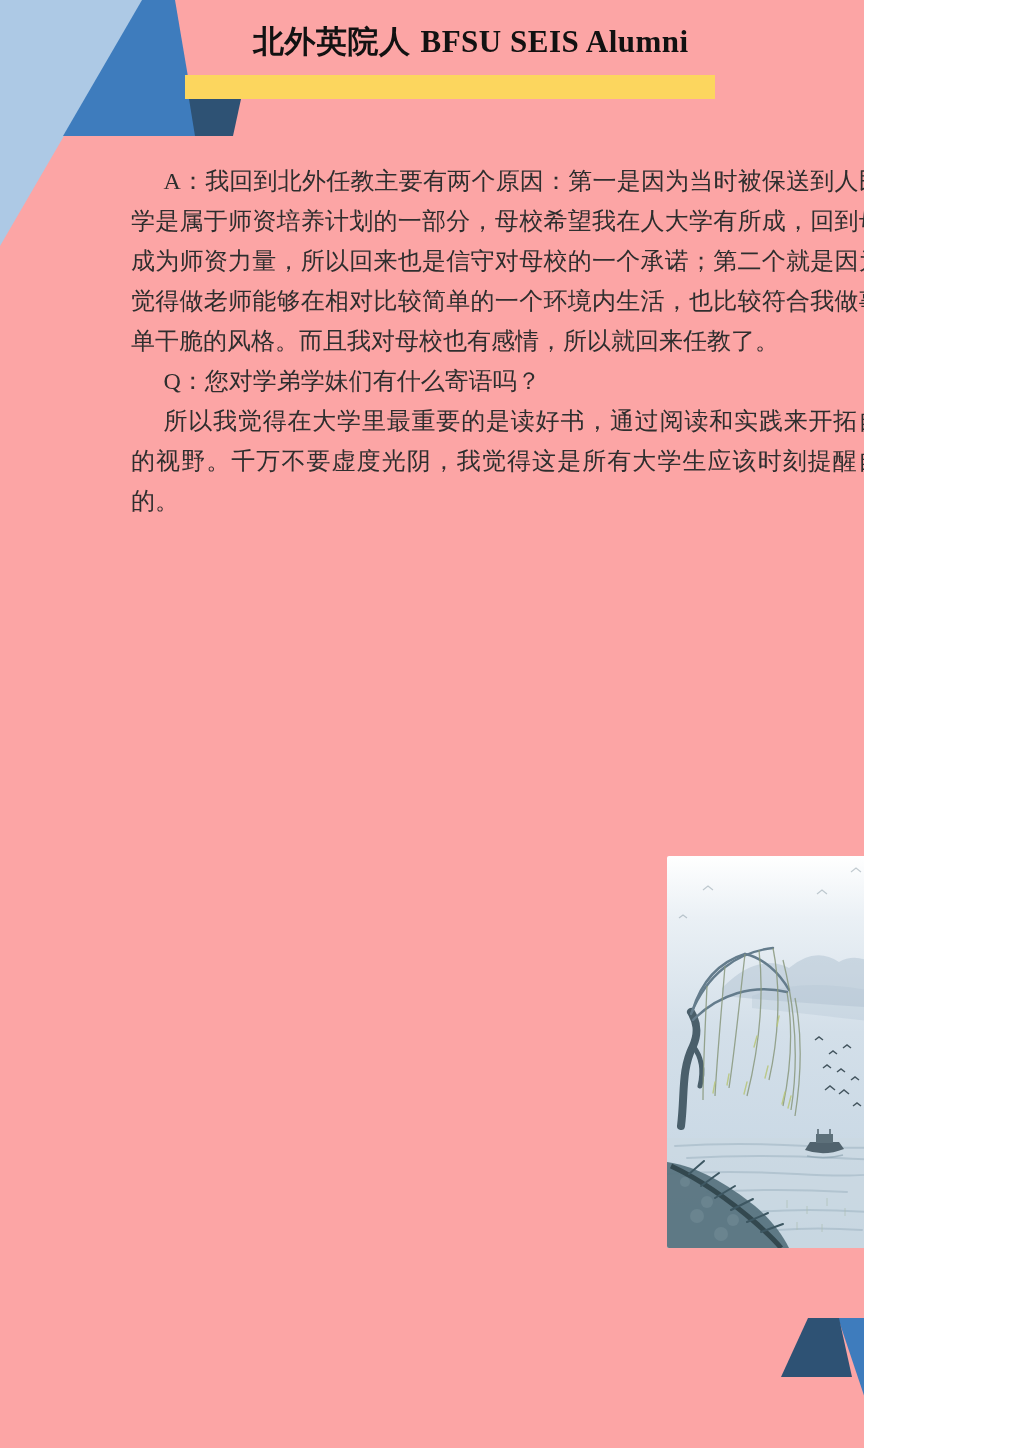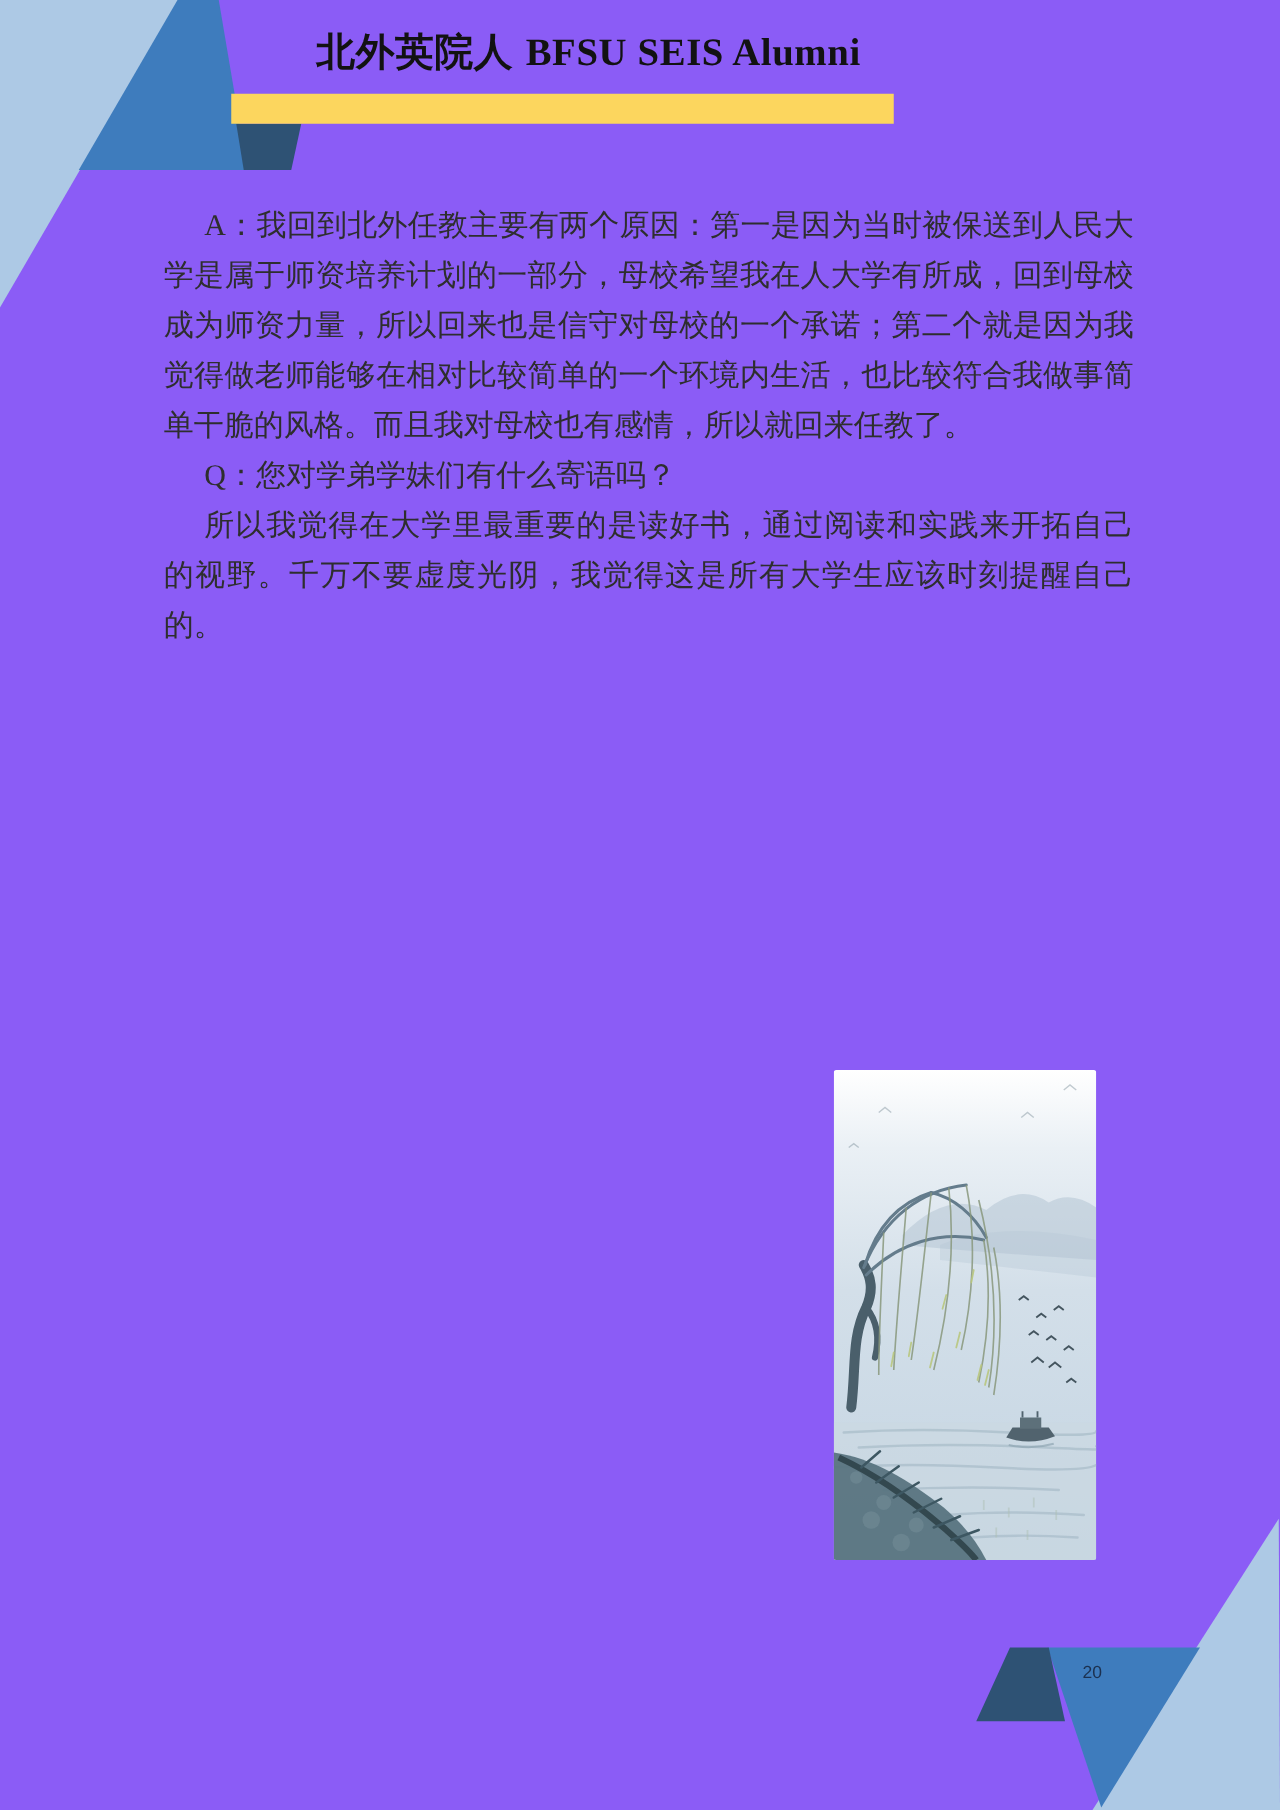--- a/index.html
+++ b/index.html
@@ -1,18 +1,18 @@
 <!DOCTYPE html>
 <html><head>
 <meta charset="utf-8">
 <style>
   html,body { margin:0; padding:0; background:#ffffff; }
   .page {
-    position:relative; width:1024px; height:1448px;
-    background:#8b5cf6; overflow:hidden;
+    position:relative; width:864px; height:1448px;
+    background:#fca5a5; overflow:hidden;
     font-family:"Liberation Serif","DejaVu Serif",serif;
   }
   .deco { position:absolute; display:block; }
   .deco-tl { left:0; top:0; }
   .deco-br { left:770px; top:1200px; }
   .accent-bar {
     position:absolute; left:185px; top:75px; width:530px; height:24px;
     background:#fcd65e;
   }
   .masthead {

